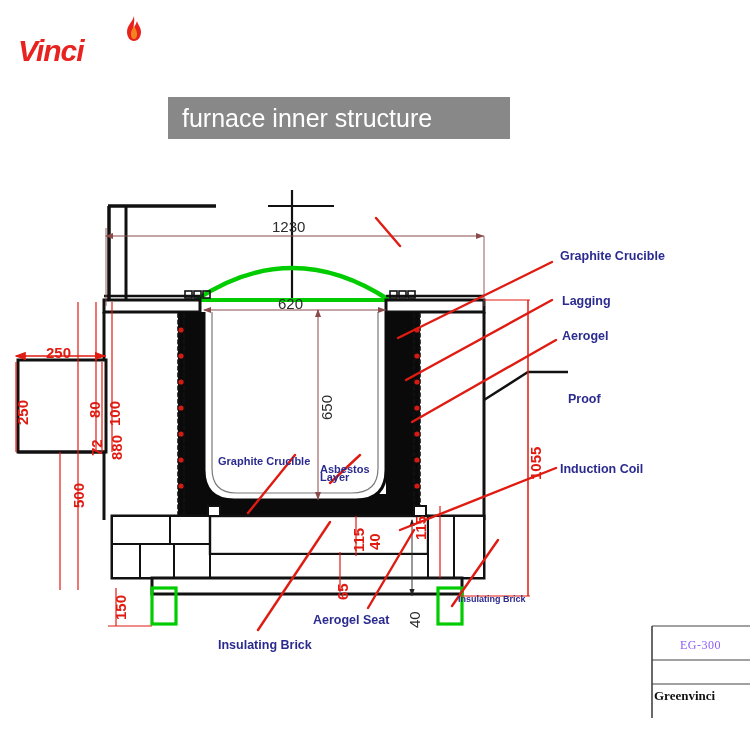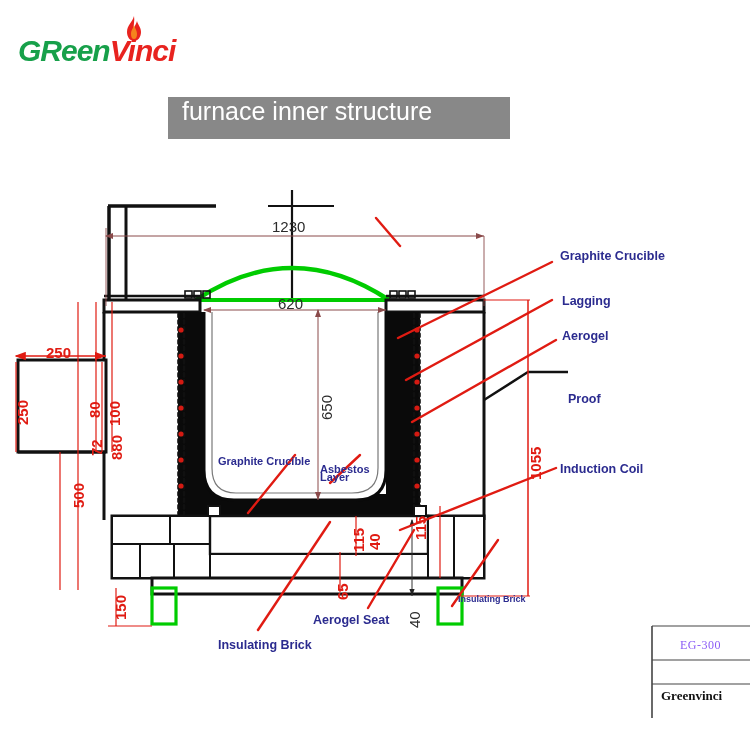--- a/index.html
+++ b/index.html
@@ -15,21 +15,21 @@
   
   #logo{position:absolute;left:18px;top:28px;height:46px;display:flex;align-items:center;}
   #logo .word{font-size:30px;font-weight:bold;font-style:italic;letter-spacing:-1px;line-height:1;}
   #logo .g1{color:#17a04a;}
   #logo .g2{color:#e8231f;text-align:center;}
   #flame{position:absolute;left:121px;top:16px;width:26px;height:34px;}
 
   
   #banner{
     position:absolute;left:168px;top:97px;width:342px;height:42px;
-    background:#888888;display:flex;
+    background:#888888;display:flex;align-items:center;
   }
   #banner span{
     color:#ffffff;font-size:25px;font-weight:normal;padding-left:14px;
     font-family:"Liberation Sans", sans-serif;letter-spacing:0px;
   }
 
   
   #draw{position:absolute;left:0;top:0;width:750px;height:750px;}
 
   
@@ -44,30 +44,29 @@
   
   .dim{position:absolute;font-family:"Liberation Sans", sans-serif;white-space:nowrap;}
   .dim.red{color:#e01b12;font-weight:bold;font-size:15px;}
   .dim.blk{color:#2b2b2b;font-size:15px;}
   .dim.vert{transform-origin:left top;}
 
   
   #tblock{position:absolute;left:648px;top:622px;width:102px;height:98px;}
   #tblock .tbtext{position:absolute;font-family:"Liberation Serif", serif;}
   #model{left:32px;top:16px;font-size:12px;color:#8b5cf6;letter-spacing:.5px;}
-  #maker{left:13px;top:66px;font-size:13px;color:#111;font-weight:bold;
+  #maker{left:6px;top:66px;font-size:13px;color:#111;font-weight:bold;
          font-family:"Liberation Sans", sans-serif;}
 </style>
 </head>
 <body>
 
 <div id="stage">
 
   <div id="logo">
-    <span class="word g1">GReen</span>
       <span class="word g2">Vinci</span>
   </div>
   <svg id="flame" viewBox="0 0 26 34">
     <path d="M13 0 C11 7 6 9 6 16 C6 21 9 25 13 25 C17 25 20 21 20 16 C20 11 17 9 16 5 C15 9 13 10 13 13 C12 9 14 5 13 0 Z" fill="#e8231f"></path>
     <path d="M13 9 C12 13 10 14 10 18 C10 21 11 23 13 23 C15 23 16 21 16 18 C16 14 14 13 13 9 Z" fill="#f7941d" opacity=".85"></path>
   </svg>
 
   <div id="banner">
     <span>furnace inner structure</span>
   </div>

